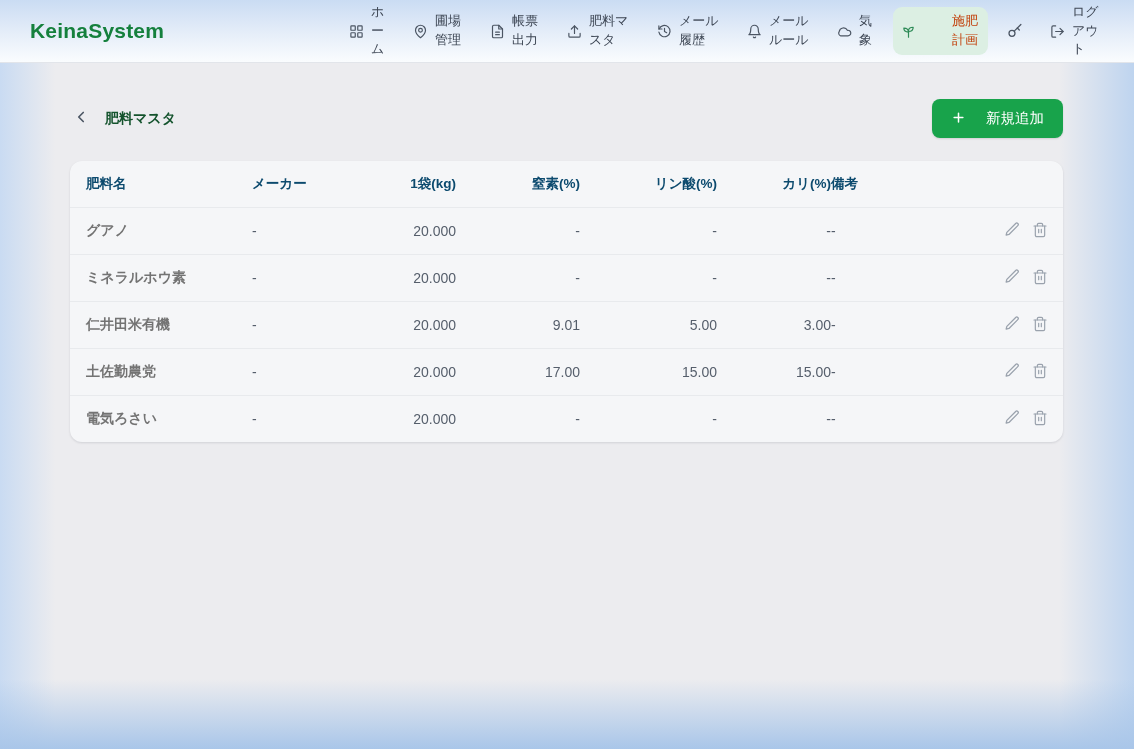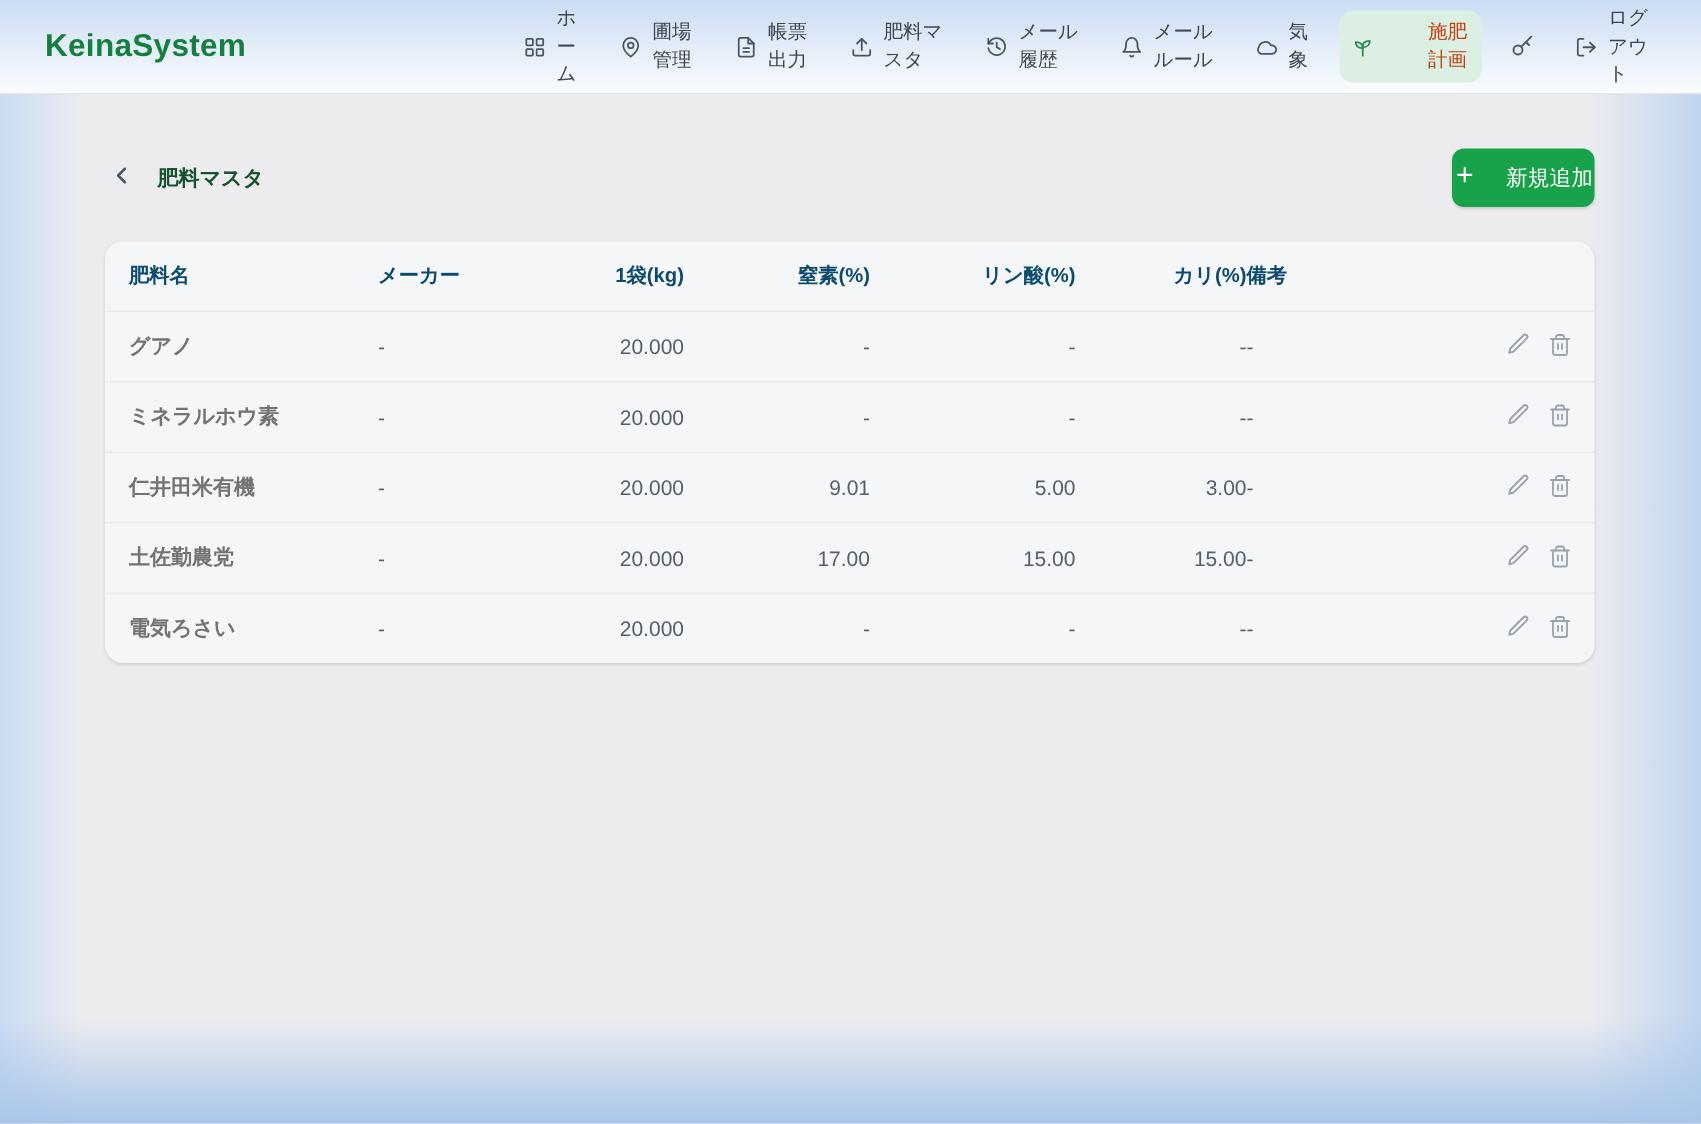--- a/index.html
+++ b/index.html
@@ -43,21 +43,21 @@
     background:none; border:none; color:#4b5563; cursor:pointer;
     display:flex; align-items:center; padding:2px;
   }
   .page-title { font-size:14px; font-weight:bold; color:#14532d; }
   .add-btn {
     margin-left:auto;
     display:flex; align-items:center; gap:20px;
     background:#18a34b; color:#ffffff;
     border:none; border-radius:8px;
     font-size:14.5px; font-family:inherit;
-    padding:10px 1px; cursor:pointer;
+    padding:10px 19px; cursor:pointer;
     box-shadow:0 1px 2px rgba(0,0,0,.12);
   }
 
   
   .card {
     margin-top:23px;
     background:#f5f6f8;
     border-radius:12px;
     box-shadow:0 1px 3px rgba(16,24,40,.07), 0 1px 2px rgba(16,24,40,.05);
     overflow:hidden;

